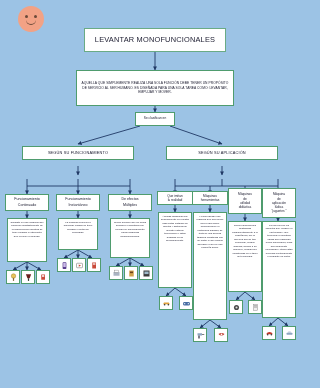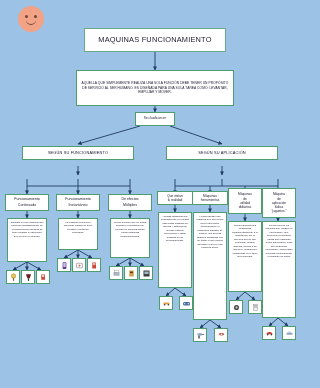--- a/index.html
+++ b/index.html
@@ -118,21 +118,21 @@
       <path d="M175,288 L186,296"></path>
       <path d="M210,320 L200,328"></path>
       <path d="M210,320 L221,328"></path>
       <path d="M245,292 L236,300"></path>
       <path d="M245,292 L255,300"></path>
       <path d="M278,318 L269,326"></path>
       <path d="M278,318 L288,326"></path>
     </g>
   </svg>
 
-  <div class="node title-node" style="left:84px;top:28px;width:142px;height:24px;">MAQUINAS FUNCIONAMIENTO</div>
+  <div class="node title-node" style="left:84px;top:28px;width:142px;height:24px;">LEVANTAR MONOFUNCIONALES</div>
 
   <div class="node def-node" style="left:76px;top:70px;width:158px;height:36px;">AQUELLA QUE SIMPLEMENTE REALIZA UNA SOLA FUNCIÓN DEBE TENER UN PROPÓSITO DE SERVICIO AL SER HUMANO. ES DISEÑADA PARA UNA SOLA TAREA COMO: LEVANTAR, EMPUJAR Y MOVER.</div>
 
   <div class="node mid-node" style="left:135px;top:112px;width:40px;height:14px;">Se clasifican en</div>
 
   <div class="node branch-node" style="left:22px;top:146px;width:112px;height:14px;">SEGÚN SU FUNCIONAMIENTO</div>
 
   <div class="node branch-node" style="left:166px;top:146px;width:112px;height:14px;">SEGÚN SU APLICACIÓN</div>
 
   <div class="node cat-node" style="left:5px;top:194px;width:44px;height:17px;flex-direction:column;">

